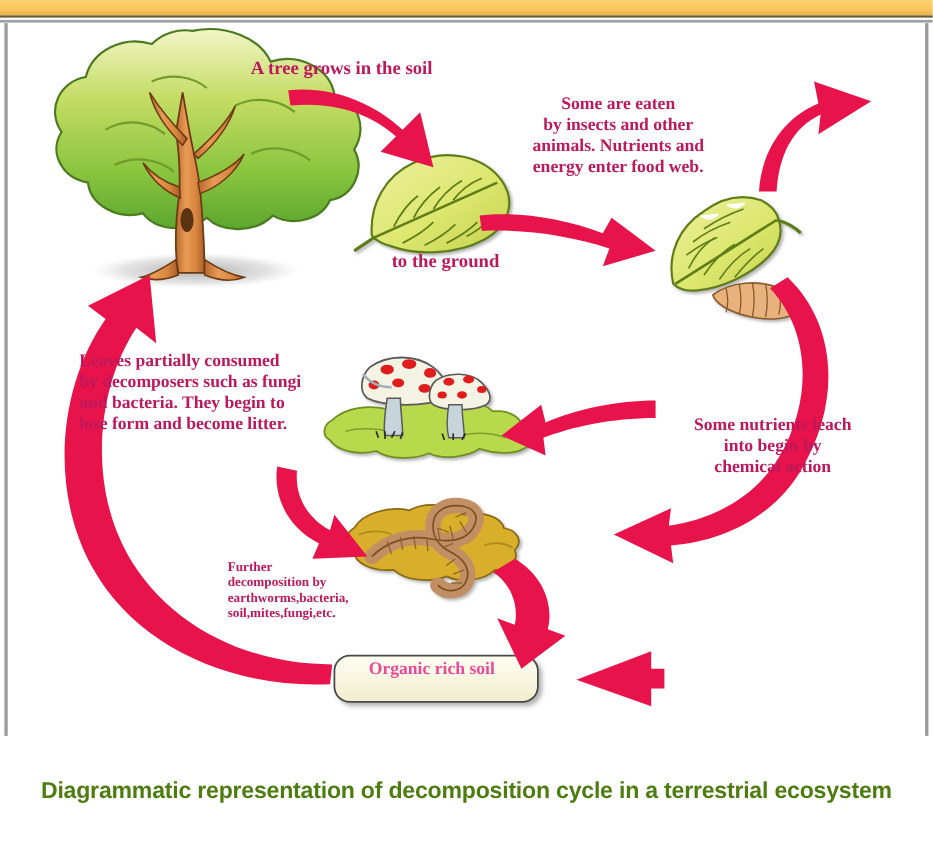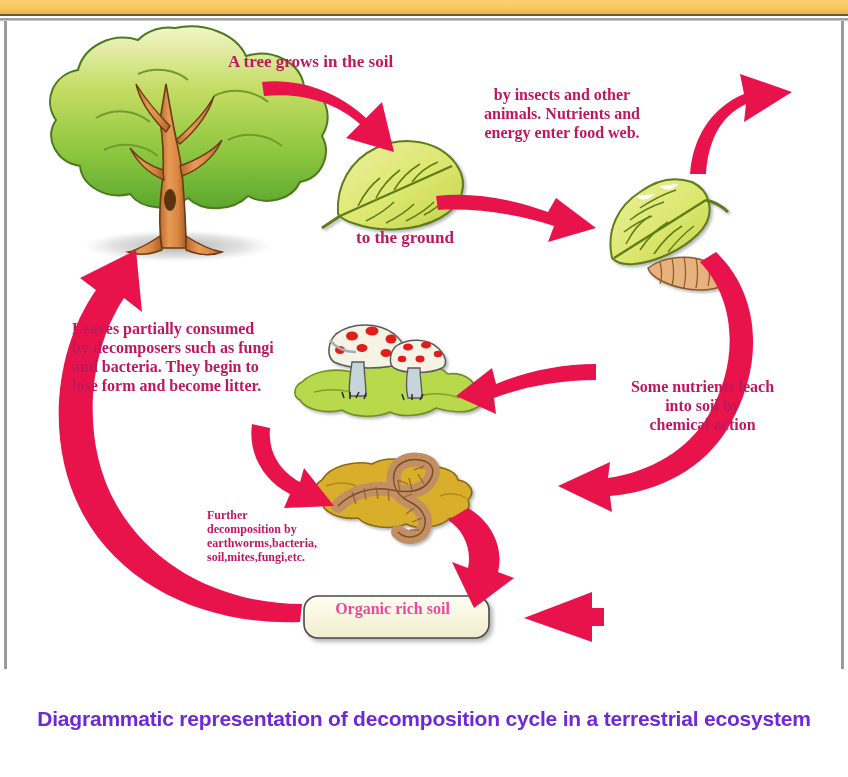--- a/index.html
+++ b/index.html
@@ -36,21 +36,21 @@
   svg.diagram{display:block;}
 
   
   .caption{
     position:absolute;left:0;top:704px;width:848px;
     text-align:center;
     font-family:"Liberation Sans", sans-serif;
     font-weight:bold;
     font-size:21px;
     line-height:30px;
-    color:#6d28d9;
+    color:#4d7c0f;
     letter-spacing:-0.2px;
     padding:0 14px;
     box-sizing:border-box;
   }
 
   
   .lbl{
     position:absolute;
     font-family:"Liberation Serif", serif;
     font-weight:bold;
@@ -319,39 +319,40 @@
                L80 278 L136 250 L142 312 L124 298
                C88 352 80 440 116 504
                C152 568 224 604 302 604 Z"></path>
     </g>
   </svg>
   </div>
 
   <div class="lbl lbl-tree">A tree grows in the soil</div>
 
   <div class="lbl lbl-eaten">
+    <div>Some are eaten</div>
     <div>by insects and other</div>
     <div>animals. Nutrients and</div>
     <div>energy enter food web.</div>
   </div>
 
   <div class="lbl lbl-leaf">
     <div>to the ground</div>
   </div>
 
   <div class="lbl lbl-leaves">
     <div>Leaves partially consumed</div>
     <div>by decomposers such as fungi</div>
     <div>and bacteria. They begin to</div>
     <div>lose form and become litter.</div>
   </div>
 
   <div class="lbl lbl-leach">
     <div>Some nutrients leach</div>
-    <div>into soil by</div>
+    <div>into begin by</div>
     <div>chemical action</div>
   </div>
 
   <div class="lbl lbl-further">
     <div>Further</div>
     <div>decomposition by</div>
     <div>earthworms,bacteria,</div>
     <div>soil,mites,fungi,etc.</div>
   </div>
 

